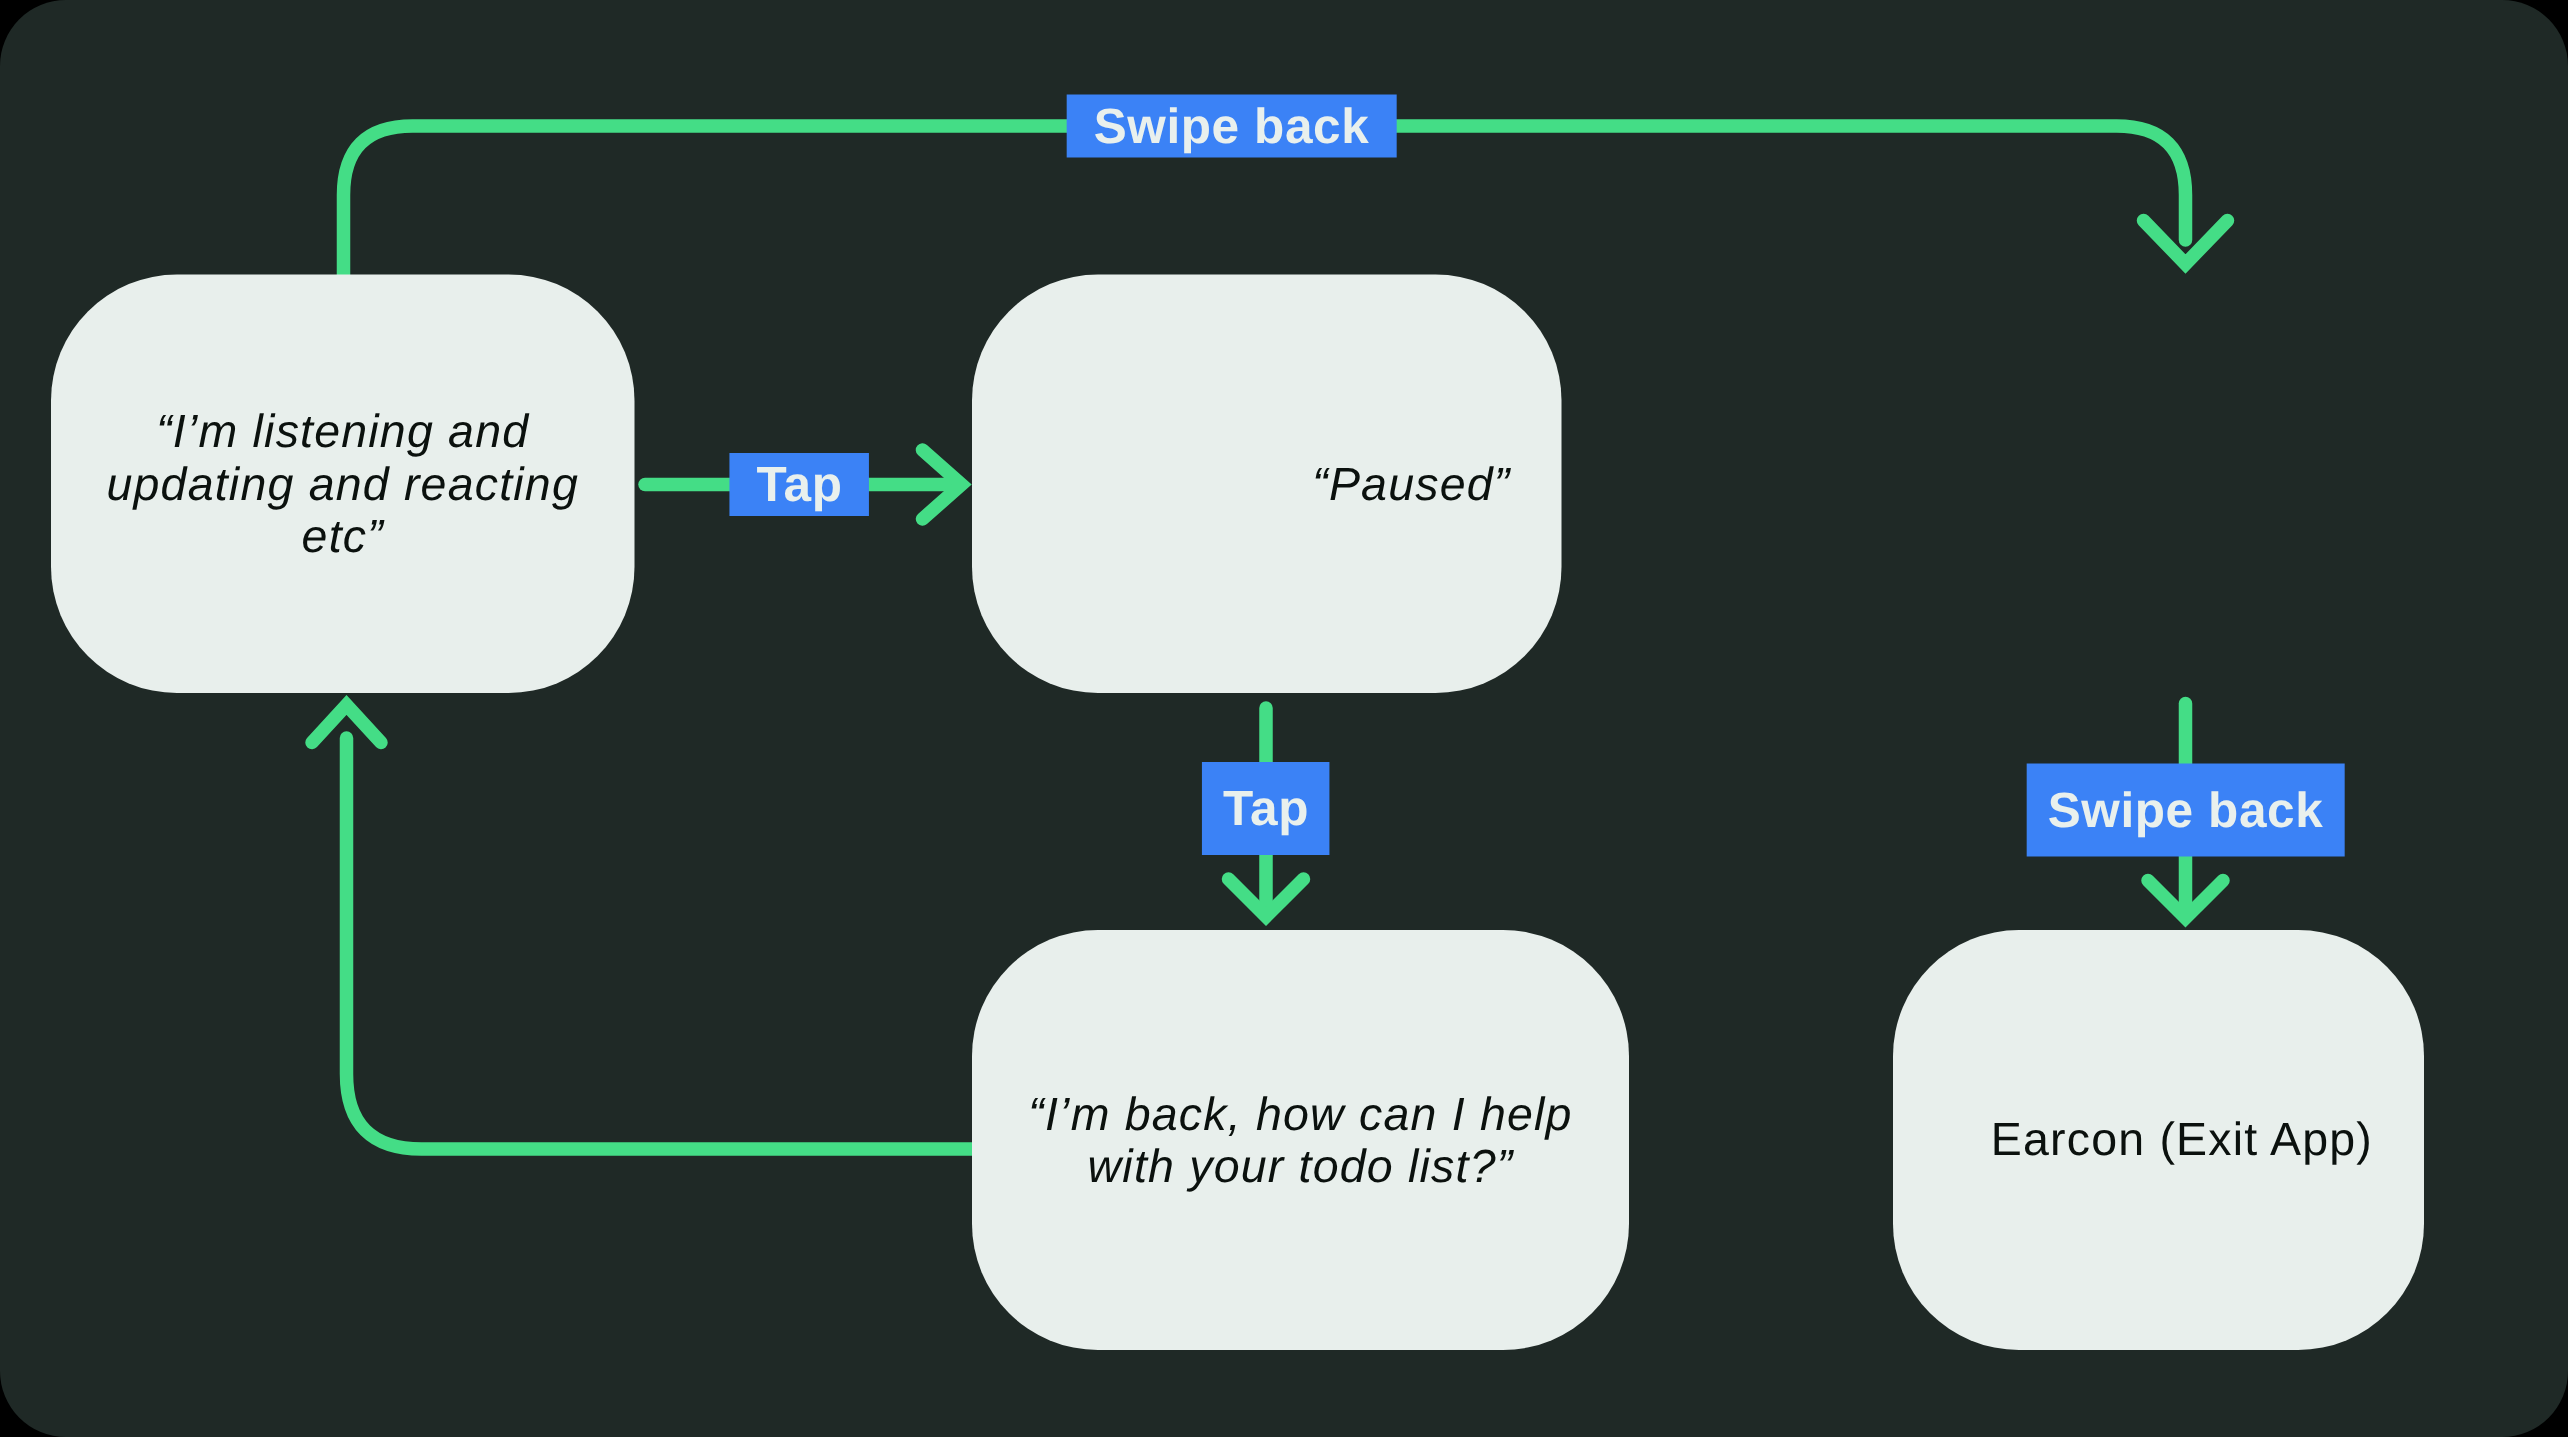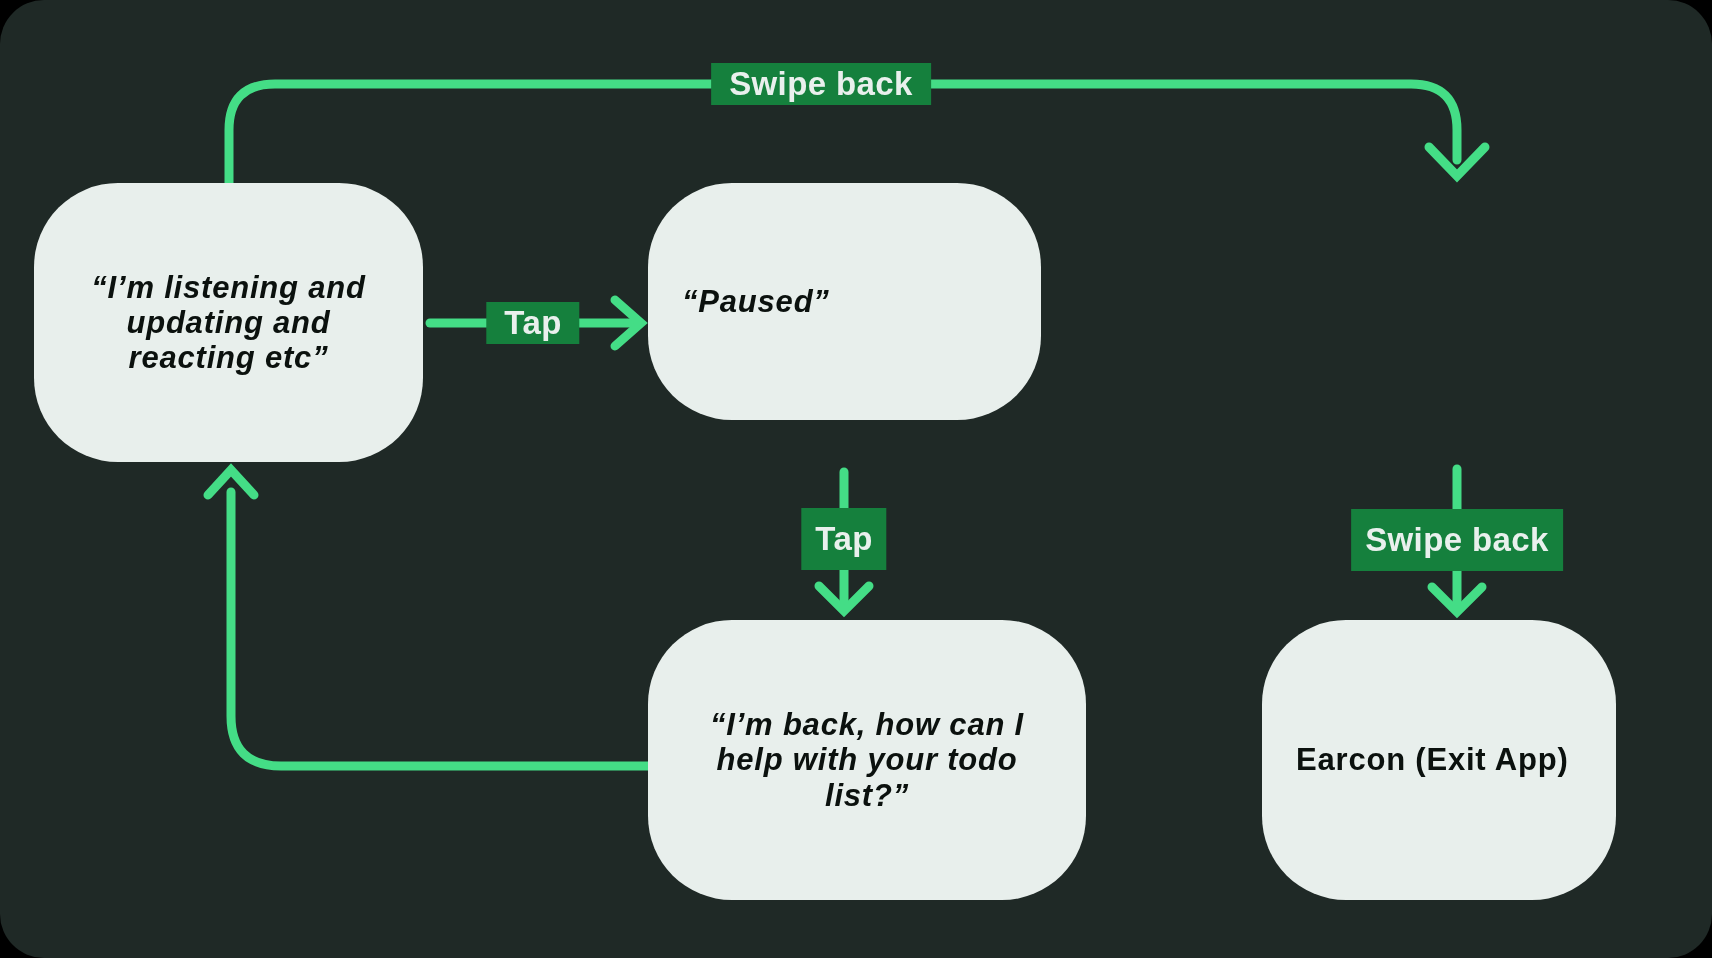--- a/index.html
+++ b/index.html
@@ -32,50 +32,50 @@
     stroke-width: 9;
     stroke-linecap: round;
   }
   .arrow-layer polyline { stroke-linejoin: miter; }
   .node {
     position: absolute;
     background: #E8EFEC;
     border-radius: 84px;
     display: flex;
     align-items: center;
-    justify-content: flex-start;
+    justify-content: flex-end;
     text-align: center;
     z-index: 3;
     color: #0B110E;
-    font-weight: 700;
+    font-weight: 400;
     font-size: 31px;
     line-height: 1.13;
     letter-spacing: 0.8px;
     padding: 0 34px;
     box-sizing: border-box;
   }
   .node.quote { font-style: italic; }
   .edge-label {
     position: absolute;
     transform: translate(-50%, -50%);
     z-index: 2;
-    background: #15803d;
+    background: #3b82f6;
     color: #E9F0ED;
     font-weight: 700;
     font-size: 33px;
     letter-spacing: 0.4px;
     white-space: nowrap;
     text-align: left;
   }
   .edge-label.on-hline { padding: 2px 18px; }
   .edge-label.on-vline { padding: 12px 14px; }
 
   
   #node-listening    { left: 34px;   top: 183px; width: 389px; height: 279px; }
-  #node-paused       { left: 648px;  top: 183px; width: 393px; height: 237px; }
+  #node-paused       { left: 648px;  top: 183px; width: 393px; height: 279px; }
   #node-exit-confirm { left: 1262px; top: 183px; width: 390px; height: 279px; }
   #node-back-todo    { left: 648px;  top: 620px; width: 438px; height: 280px; }
   #node-earcon       { left: 1262px; top: 620px; width: 354px; height: 280px; }
 
   #label-swipe-back-top   { left: 821px;  top: 84px;  }
   #label-tap-horizontal   { left: 533px;  top: 323px; }
   #label-tap-vertical     { left: 844px;  top: 539px; }
   #label-swipe-back-right { left: 1457px; top: 540px; }
 </style>
 </head>

